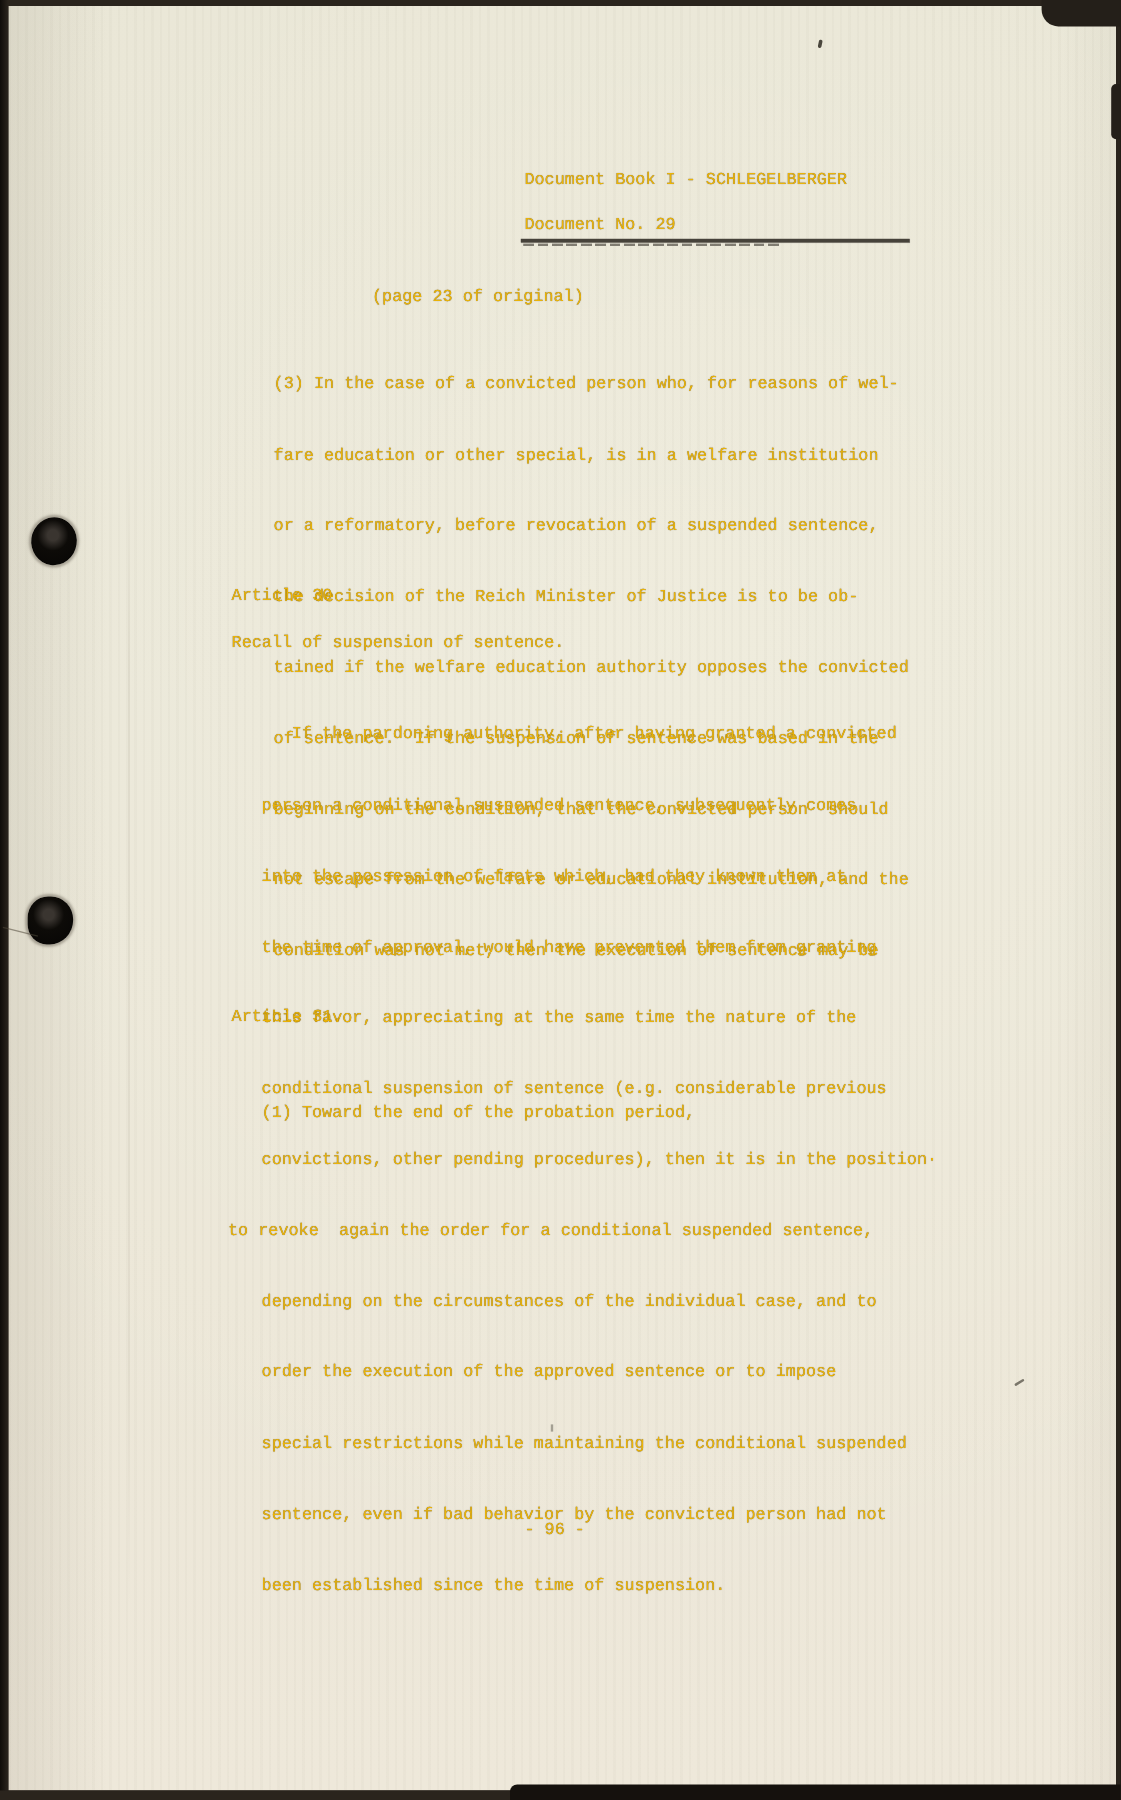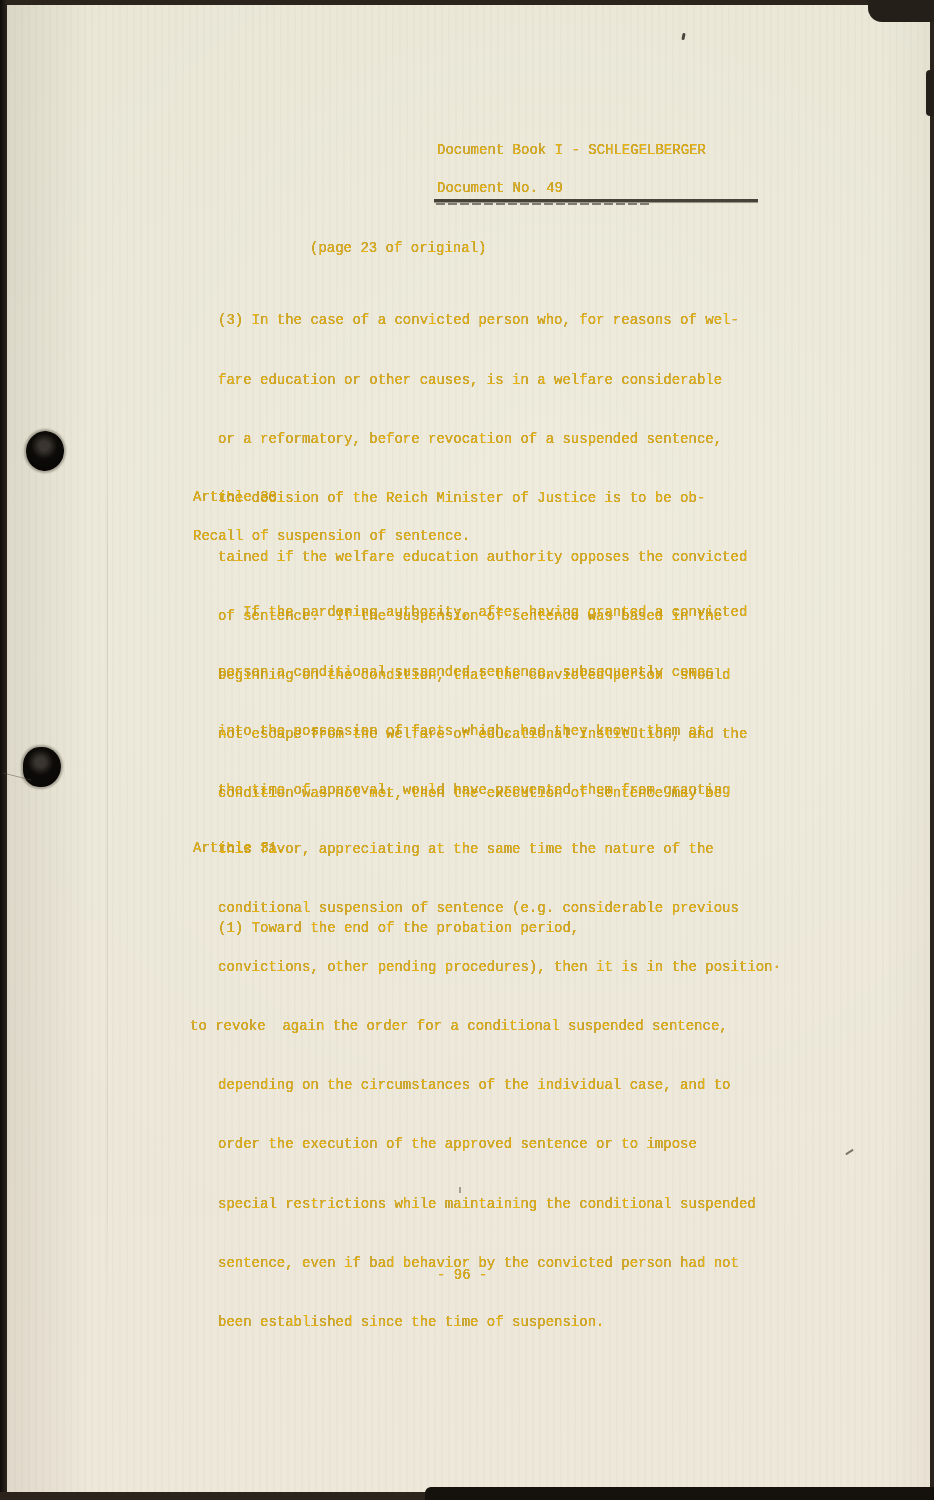--- a/index.html
+++ b/index.html
@@ -95,29 +95,29 @@
 
   <div class="hole hole-1"></div>
   <div class="hole hole-2"></div>
   <div class="hole-scratch"></div>
 
   <div class="speck speck-1"></div>
   <div class="speck speck-2"></div>
   <div class="speck speck-3"></div>
 
   <div class="tw" style="left:437px;top:141px;">Document Book I - SCHLEGELBERGER</div>
-  <div class="tw" style="left:437px;top:179px;">Document No. 49</div>
+  <div class="tw" style="left:437px;top:179px;">Document No. 29</div>
   <div class="rule docno-rule"></div>
   <div class="rule docno-rule2"></div>
 
   <div class="tw" style="left:310px;top:239px;">(page 23 of original)</div>
 
-  <div class="tw" style="left:218px;top:272px;">
+  <div class="tw" style="left:228px;top:272px;">
     <div>(3) In the case of a convicted person who, for reasons of wel-</div>
-    <div>fare education or other causes, is in a welfare considerable</div>
+    <div>fare education or other special, is in a welfare institution</div>
     <div>or a reformatory, before revocation of a suspended sentence,</div>
     <div>the decision of the Reich Minister of Justice is to be ob-</div>
     <div>tained if the welfare education authority opposes the convicted</div>
     <div>of sentence.  If the suspension of sentence was based in the</div>
     <div>beginning on the condition, that the convicted person  should</div>
     <div>not escape from the welfare or educational institution, and the</div>
     <div>condition was not met, then the execution of sentence may be</div>
   </div>
 
   <div class="tw center-band" style="top:488px;">Article 30</div>

